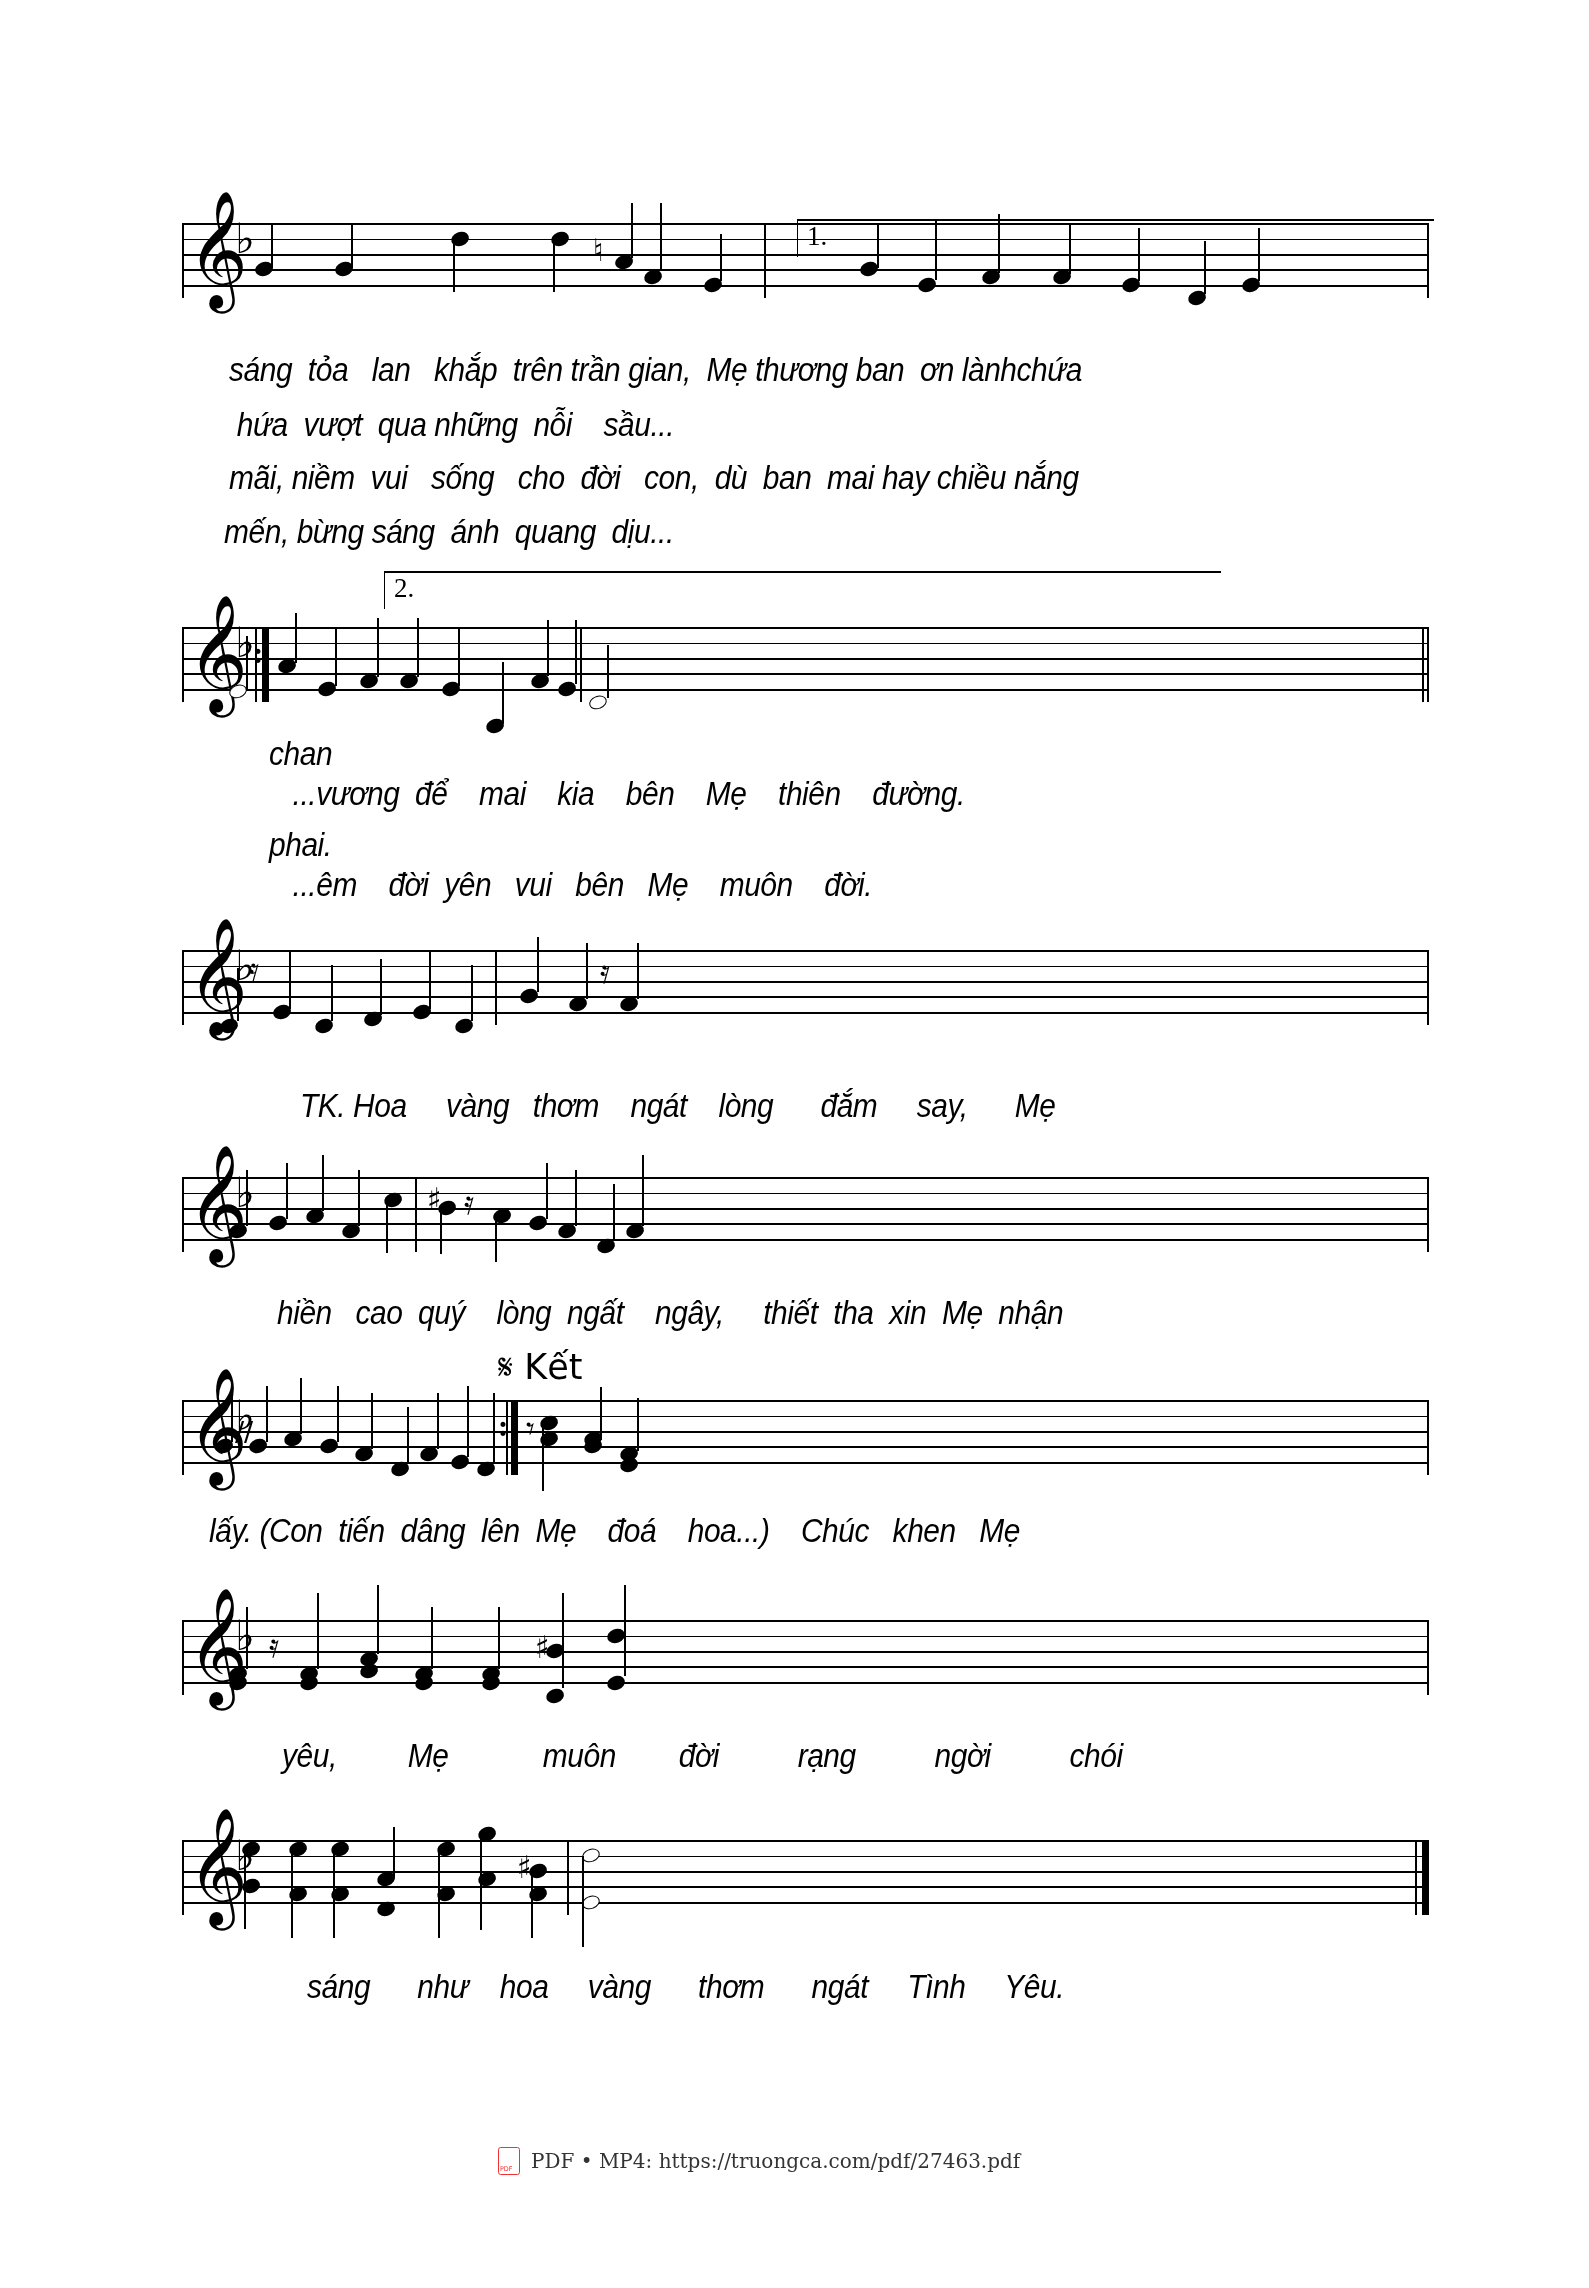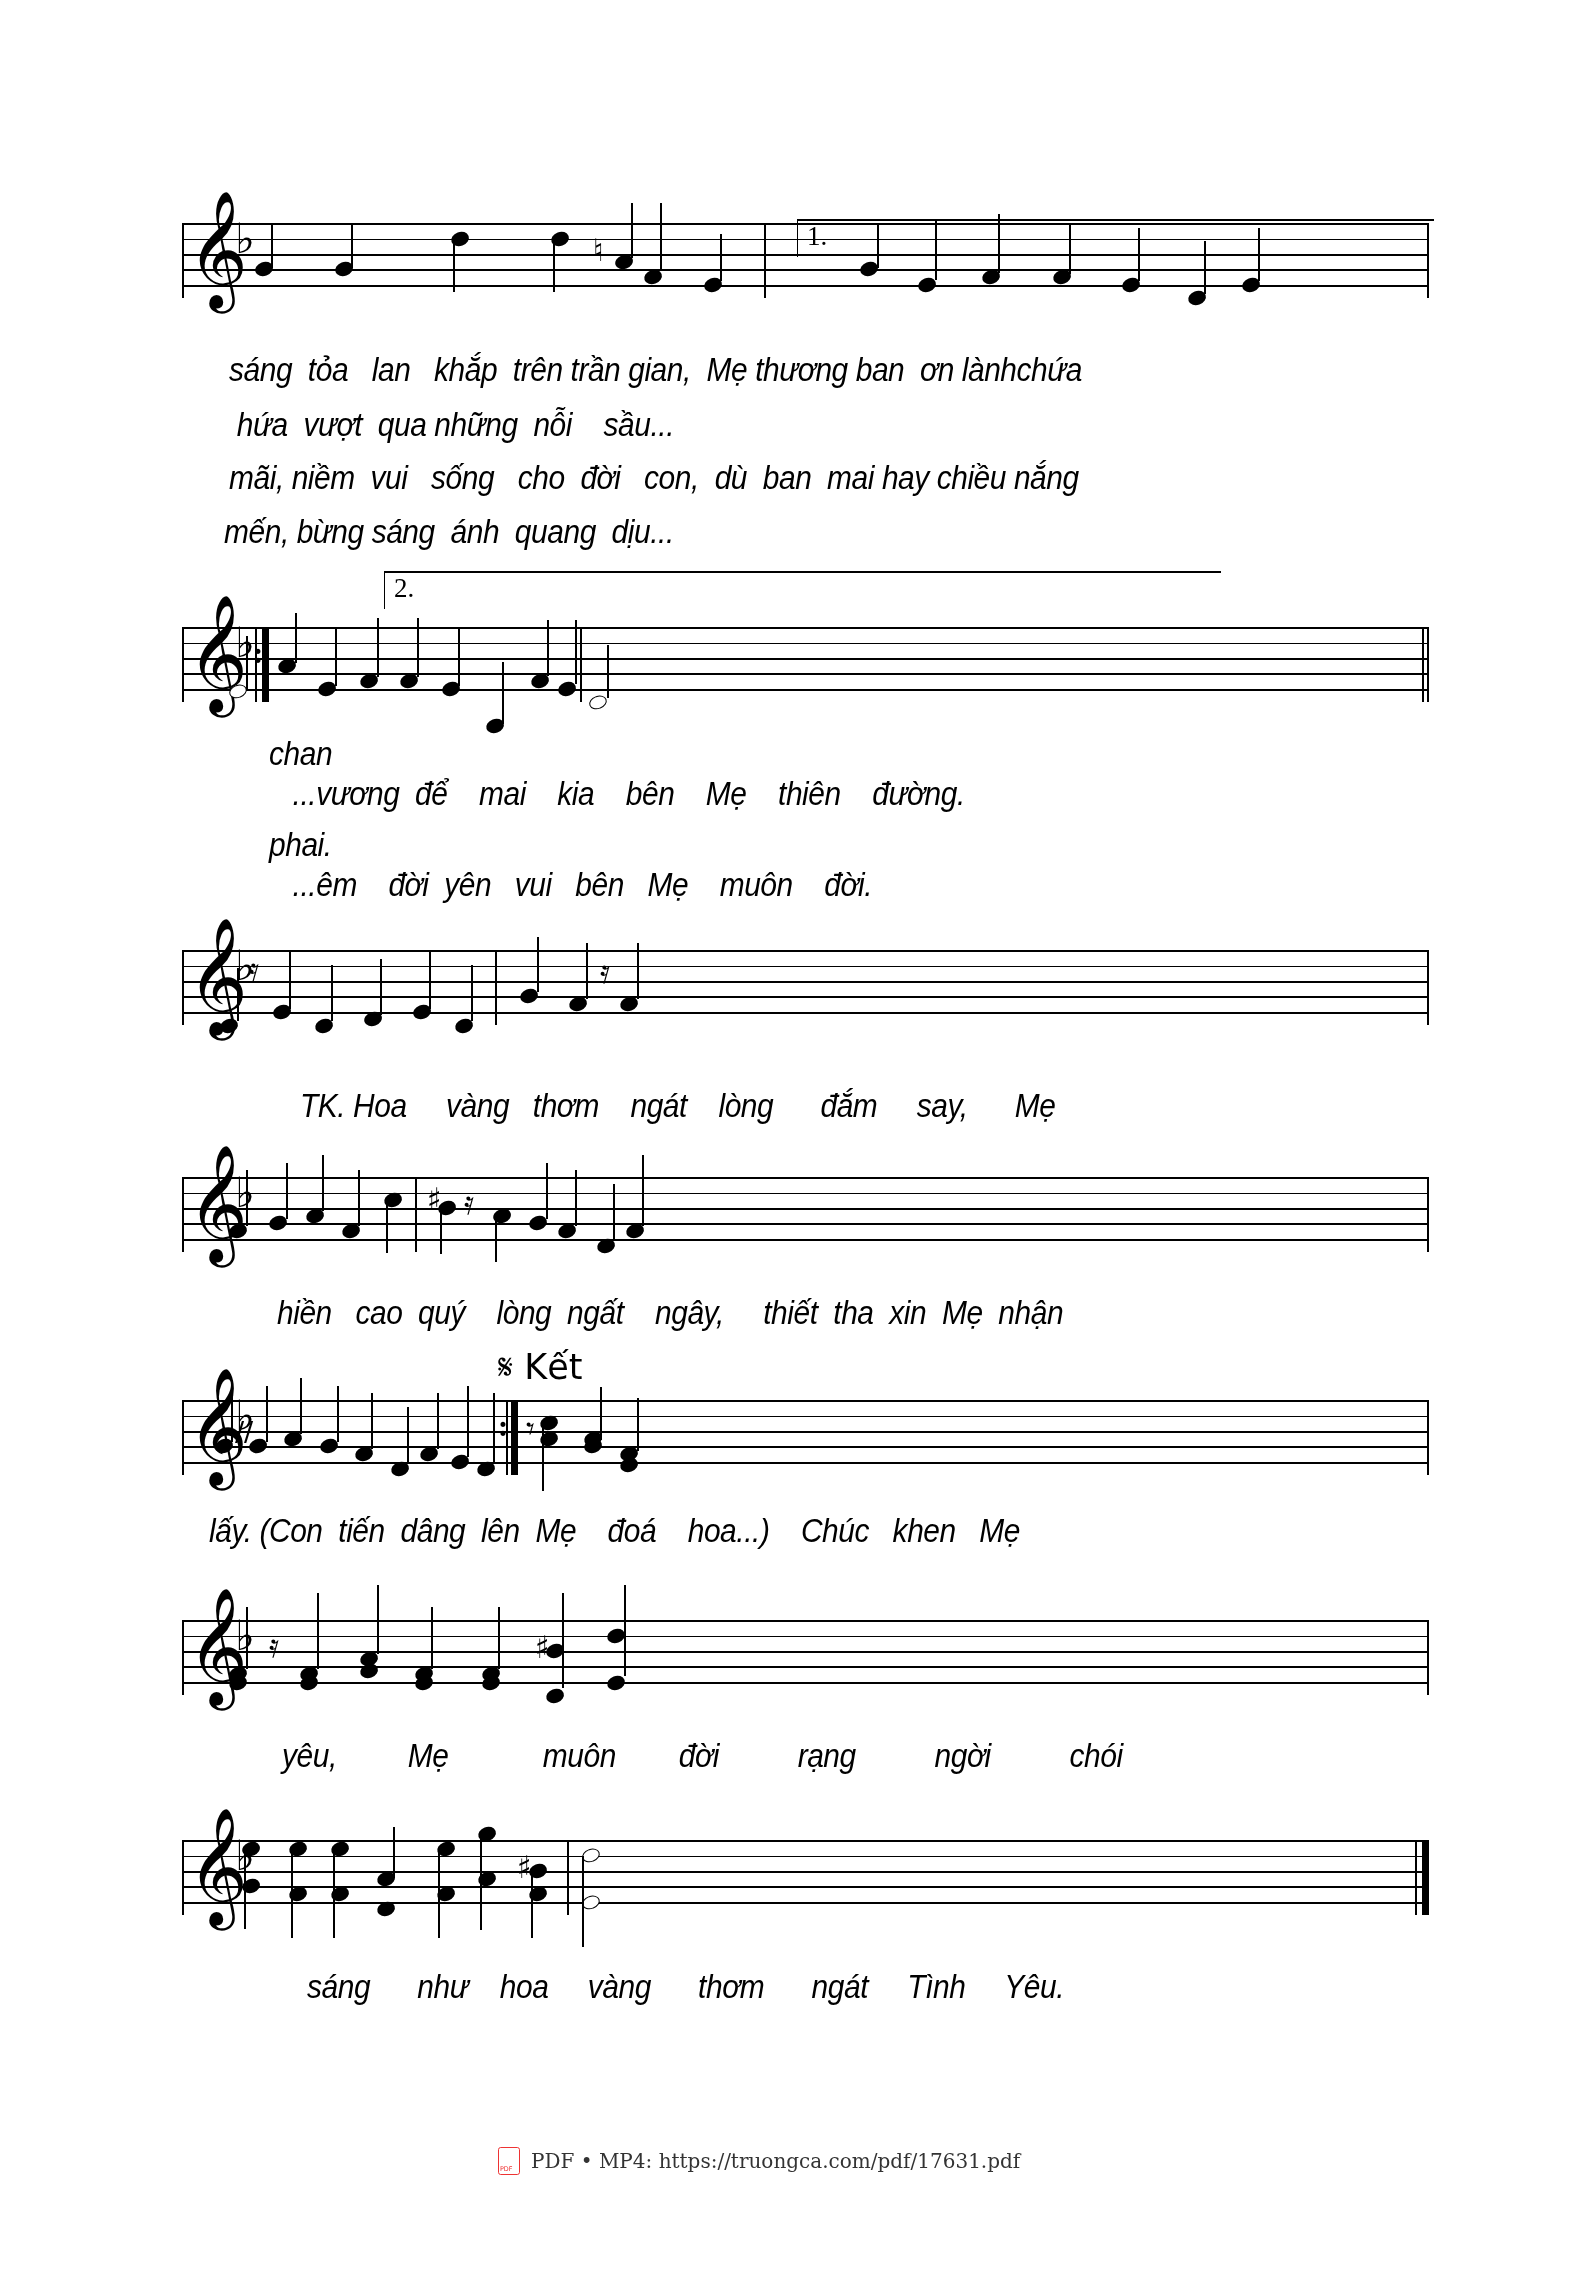--- a/index.html
+++ b/index.html
@@ -327,15 +327,15 @@
       <div class="note open" style="left:400px;top:56px"></div>
       <div class="stem" style="left:400px;top:16.4px;height:91px"></div>
     <div class="bar" style="left:1233px"></div>
       <div class="bar thick" style="left:1240px"></div>
   </div>
   <div class="lyric" style="left:125px;top:127px">sáng      như    hoa     vàng      thơm      ngát     Tình     Yêu.</div>
 </div>
 
 <div class="footer">
   <span class="pdf-icon"></span>
-  <span>PDF • MP4: https://truongca.com/pdf/17631.pdf</span>
+  <span>PDF • MP4: https://truongca.com/pdf/27463.pdf</span>
 </div>
 
 
 </body></html>

